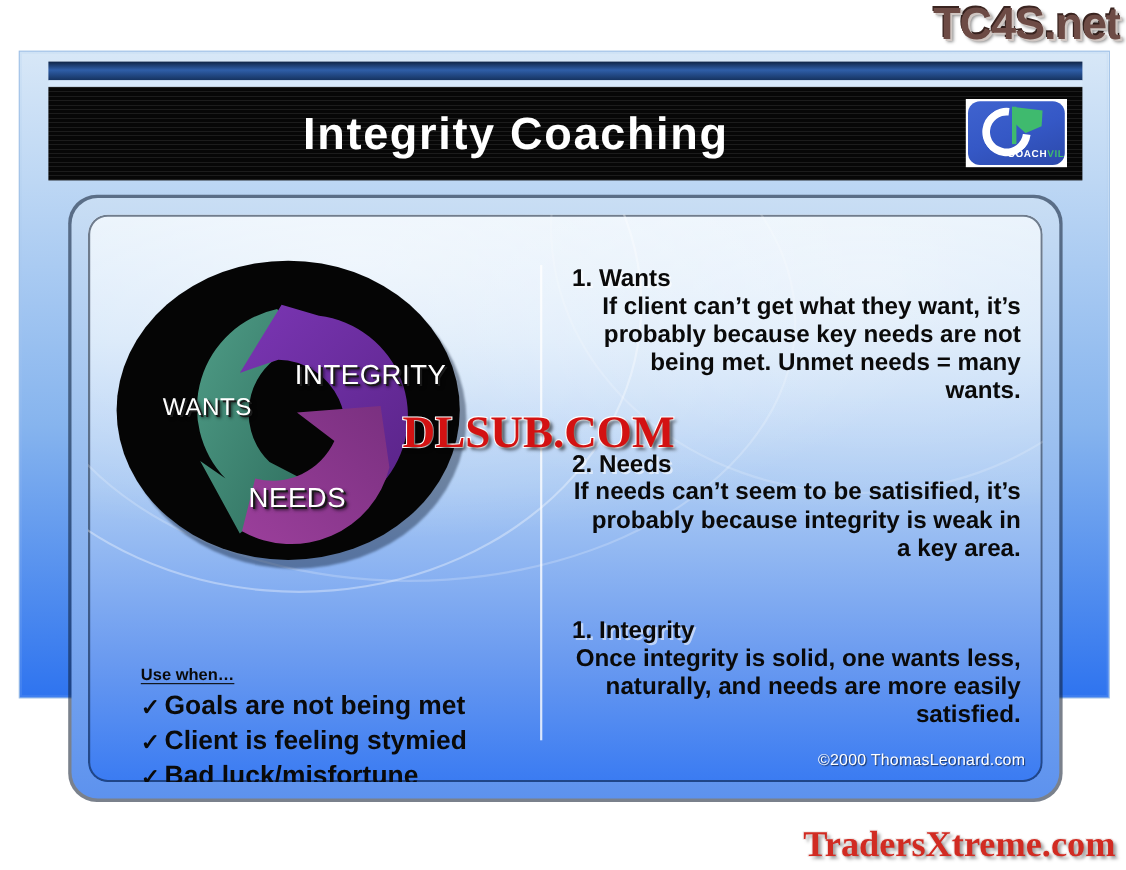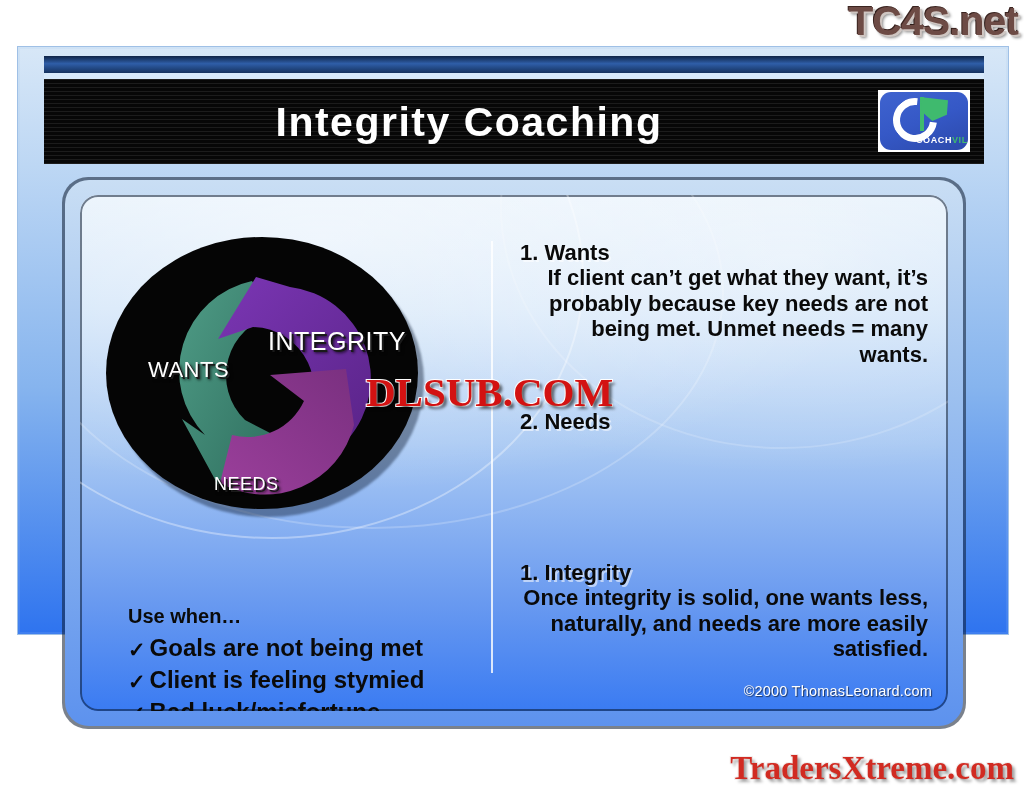--- a/index.html
+++ b/index.html
@@ -83,34 +83,34 @@
   #diagram{position:absolute;left:22px;top:38px;width:330px;height:290px;}
   #disk-shadow{position:absolute;left:10px;top:12px;width:312px;height:272px;
                border-radius:50%;background:rgba(20,35,60,.45);filter:blur(1px);}
   #disk{position:absolute;left:4px;top:4px;width:312px;height:272px;
         border-radius:50%;background:#050505;}
   .arrow-lbl{position:absolute;color:#ffffff;font-weight:normal;
              text-shadow:2px 2px 0 #1a1a1a, 3px 3px 3px rgba(0,0,0,.8);
              white-space:nowrap;}
   #lbl-wants{left:22px;top:124px;font-size:22px;letter-spacing:.5px;margin-left:24px;}
   #lbl-integrity{left:166px;top:94px;font-size:25px;letter-spacing:.5px;}
-  #lbl-needs{left:112px;top:206px;font-size:18px;letter-spacing:.5px;margin-top:35px;}
+  #lbl-needs{left:124px;top:206px;font-size:25px;letter-spacing:.5px;}
 
   
   #rightcol{position:absolute;left:440px;top:46px;width:410px;color:#0a0a0a;}
   .sec-head{font-weight:bold;font-size:22px;line-height:1.05;
             text-shadow:2px 2px 0 rgba(255,255,255,.55);}
   .sec-body{font-weight:bold;font-size:22px;line-height:1.16;margin-top:1px;text-align:right;}
   #sec1{position:absolute;top:0;left:0;width:408px;}
   #sec2{position:absolute;top:169px;left:0;width:408px;}
   #sec3{position:absolute;top:320px;left:0;width:408px;}
 
   
   #usewhen{position:absolute;left:48px;top:410px;width:340px;color:#0a0a0a;}
-  #usewhen-title{font-weight:bold;font-size:20px;
+  #usewhen-title{font-weight:bold;font-size:15px;text-decoration:underline;
                  text-underline-offset:3px;}
   .chk-row{display:flex;align-items:flex-start;gap:4px;margin-top:7px;}
   .chk{font-size:21px;font-weight:bold;line-height:1;padding-top:4px;}
   .chk-txt{font-weight:bold;font-size:24px;line-height:1.05;text-align:center;}
 
   
   #copyright{position:absolute;right:16px;bottom:12px;color:#ffffff;
              font-size:14.5px;letter-spacing:.2px;
              text-shadow:1px 1px 1px rgba(0,0,0,.6);}
 
@@ -203,20 +203,21 @@
       <div class="arrow-lbl" id="lbl-needs">NEEDS</div>
     </div>
 
     <div id="rightcol">
       <div id="sec1">
         <div class="sec-head">1. Wants</div>
         <div class="sec-body">If client can’t get what they want, it’s probably because key needs are not being met.  Unmet needs = many wants.</div>
       </div>
       <div id="sec2">
         <div class="sec-head">2. Needs</div>
+        <div class="sec-body">If needs can’t seem to be satisified, it’s probably because integrity is weak in a key area.</div>
       </div>
       <div id="sec3">
         <div class="sec-head">1. Integrity</div>
         <div class="sec-body">Once integrity is solid, one wants less, naturally, and needs are more easily satisfied.</div>
       </div>
     </div>
 
     <div id="usewhen">
       <div id="usewhen-title">Use when…</div>
 

